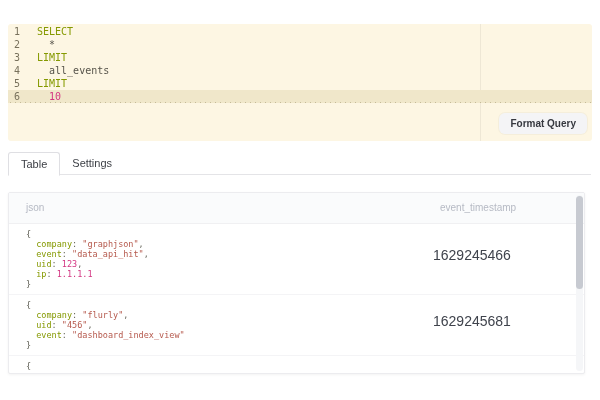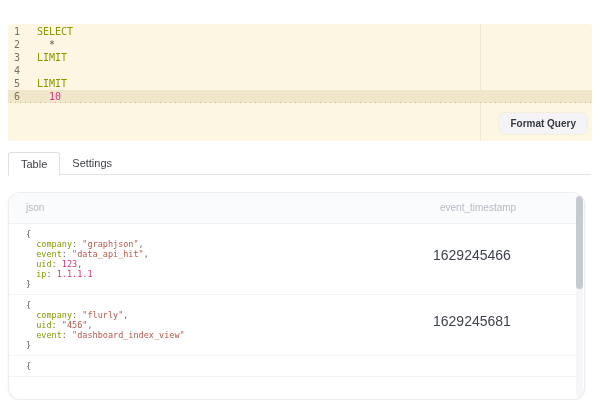--- a/index.html
+++ b/index.html
@@ -53,22 +53,22 @@
     display:flex;align-items:flex-start;border-bottom:1px solid #e4e4e7;
     font-size:11px;color:var(--tab_text);
   }
   .tab{padding:5px 12px;cursor:pointer;}
   .tab.active{
     background:#ffffff;border:1px solid #dfdfe3;border-bottom:1px solid #ffffff;
     border-radius:3px 3px 0 0;margin-bottom:-1px;
   }
   
   .table-panel{
-    position:absolute;left:8px;top:192px;width:577px;height:208px;
-    background:#ffffff;border:1px solid #ececef;border-radius:12px;
+    position:absolute;left:8px;top:192px;width:577px;height:182px;
+    background:#ffffff;border:1px solid #ececef;border-radius:2px;
     box-shadow:0 1px 3px rgba(0,0,0,0.05);overflow:hidden;box-sizing:border-box;
   }
   .t-header{
     position:relative;height:30px;background:#fafbfc;border-bottom:1px solid #f0f0f2;
     font-size:10px;color:var(--header_text);
   }
   .t-header .col-json{position:absolute;left:17px;top:9px;}
   .t-header .col-ts{position:absolute;left:424px;top:9px;margin-left:7px;}
   .t-row{position:relative;border-bottom:1px solid #f4f4f6;}
   .t-row pre{
@@ -95,21 +95,21 @@
 </style>
 </head>
 <body style="--accent: #7a5cd6; --editor_bg: #fdf6e3; --editor_active_line: #f0e7ca; --kw: #859900; --num: #d33682; --plain: #56534a; --gutter: #78715c; --key: #859900; --str: #b5584c; --punc: #6b6b60; --brace: #5c5c52; --header_text: #b6bac4; --ts_text: #3f434c; --tab_text: #3c3f45; --btn_bg: #f4f4f6; --btn_text: #36383f;">
 
 <div class="editor-panel">
   <div class="print-margin"></div>
   <div class="code-area" id="code-area">
       <div class="code-line"><span class="ln">1</span><span class="code"><span class="tk-kw">SELECT</span></span></div>
       <div class="code-line"><span class="ln">2</span><span class="code"><span class="tk-plain">  *</span></span></div>
       <div class="code-line"><span class="ln">3</span><span class="code"><span class="tk-kw">LIMIT</span></span></div>
-      <div class="code-line"><span class="ln">4</span></div>
+      <div class="code-line"><span class="ln">4</span><span class="code"><span class="tk-plain">  all_events</span></span></div>
       <div class="code-line"><span class="ln">5</span><span class="code"><span class="tk-kw">LIMIT</span></span></div>
       <div class="code-line active"><span class="ln">6</span><span class="code"><span class="tk-num">  10</span></span></div>
     </div>
   <div class="toolbar">
     <button class="btn">Format Query</button>
   </div>
 </div>
 
 <div class="tabs">
   <div class="tab active">Table</div>

